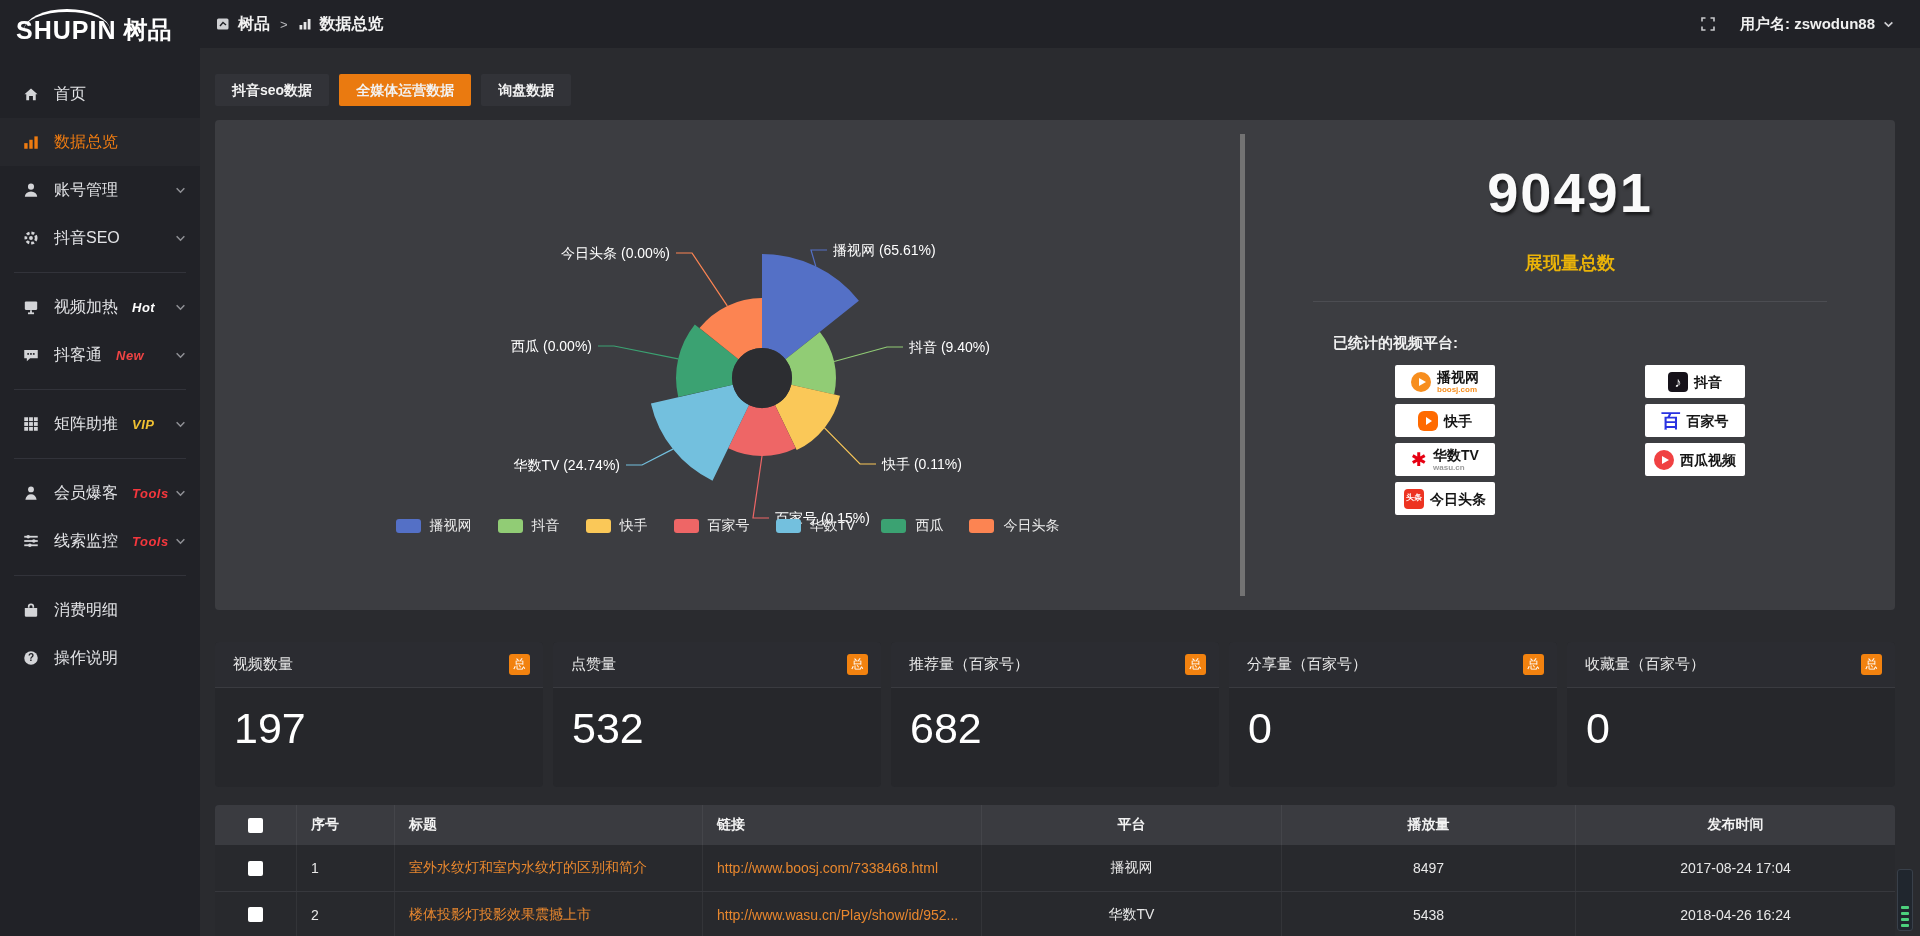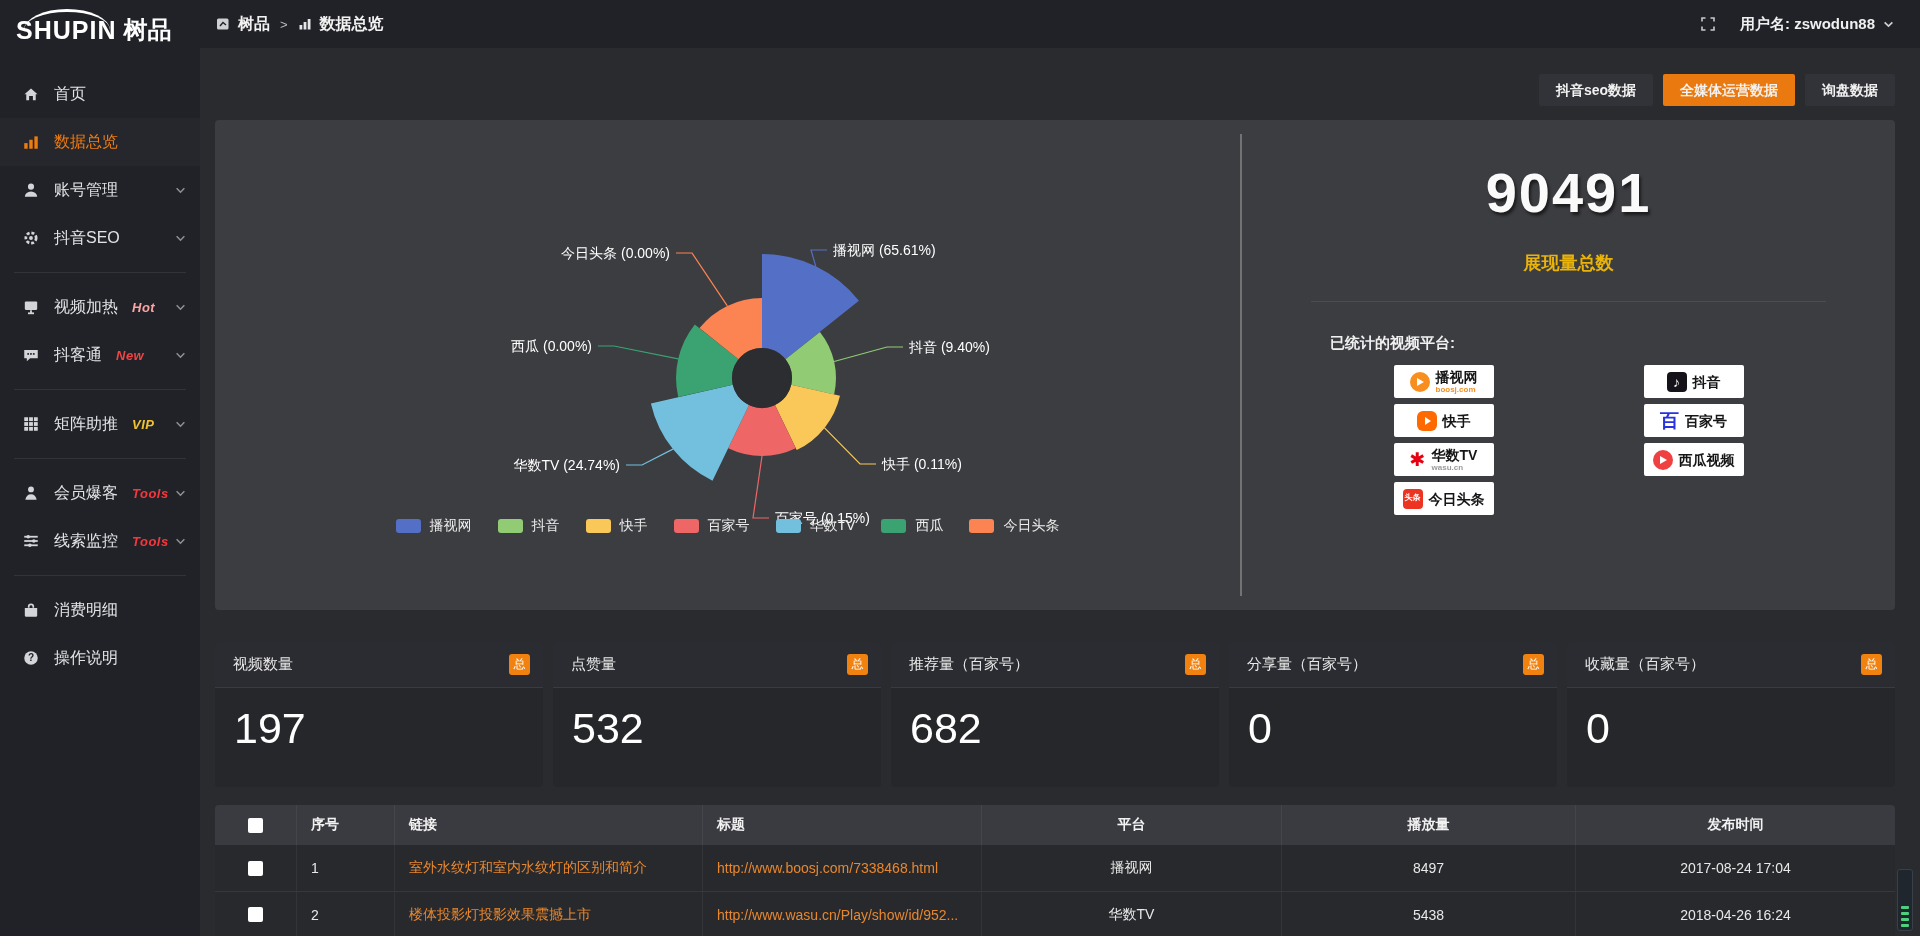--- a/index.html
+++ b/index.html
@@ -33,31 +33,31 @@
   .bc-icon svg { width:100%; height:100%; display:block; }
   .bc-sep { color:#b9babd; font-size:13px; font-weight:400; padding:0 2px; }
   .header-right { display:flex; align-items:center; gap:24px; }
   .fs-icon { width:16px; height:16px; cursor:pointer; }
   .fs-icon svg { width:100%; height:100%; display:block; }
   .user-box { display:flex; align-items:center; gap:8px; font-size:15px; font-weight:700; color:#f0f0f0; cursor:pointer; }
   .user-box .uchev { width:11px; height:11px; color:#cfcfd3; }
   .user-box .uchev svg { width:100%; height:100%; display:block; }
   
   .main { position:absolute; left:200px; top:48px; right:0; bottom:0; padding:26px 25px 0 15px; }
-  .tabs { display:flex; gap:10px; margin-bottom:14px;justify-content:flex-end; }
+  .tabs { display:flex; gap:10px; margin-bottom:14px; }
   .tab { padding:0 17px; height:32px; line-height:32px; background:#323338; color:#f2f2f2; font-size:14px; font-weight:700; border-radius:2px; cursor:pointer; }
   .tab.active { background:#ea7a10; }
   
   .panel { position:relative; height:490px; background:#3c3d41; border-radius:4px; display:flex; overflow:hidden; }
   .chart-left { position:relative; width:1025px; height:100%; flex:none; }
   #rose-svg { position:absolute; left:0; top:0; }
   .legend { position:absolute; left:0; right:0; top:397px; display:flex; justify-content:center; gap:26px; }
   .legend-item { display:flex; align-items:center; gap:9px; font-size:14px; color:#ededed; cursor:pointer; }
   .legend-swatch { width:25px; height:14px; border-radius:3px; }
-  .chart-right { flex:1; border-left:2px solid #737373; margin:14px 0; text-align:center; padding-top:26px; }
+  .chart-right { flex:1; border-left:5px solid #737373; margin:14px 0; text-align:center; padding-top:26px; }
   .big-number { font-size:56px; font-weight:700; color:#fafafa; letter-spacing:2px; text-shadow:2px 3px 3px rgba(0,0,0,.55); }
   .big-caption { margin-top:26px; font-size:18px; font-weight:700; color:#eab308; }
   .divider-h { margin:26px auto 0; width:79%; border:none; border-top:1px solid #4c4d52; }
   .platforms-label { margin:32px 0 12px 88px; text-align:left; font-size:15px; font-weight:700; color:#f0f0f0; }
   .platform-grid { display:grid; grid-template-columns:auto auto; justify-content:center; column-gap:150px; row-gap:6px; }
   .chip { min-width:96px; height:33px; background:#fff; border-radius:2px; display:flex; align-items:center; justify-content:center; gap:6px; padding:0 9px; color:#151515; }
   .pf-ic { width:20px; height:20px; border-radius:4px; display:flex; align-items:center; justify-content:center; flex:none; font-weight:800; }
   .pf-ic.round { border-radius:50%; }
   .tri { width:0; height:0; border-left:7px solid #fff; border-top:4.5px solid transparent; border-bottom:4.5px solid transparent; margin-left:2px; }
   .chip-text { display:flex; flex-direction:column; align-items:flex-start; line-height:1; }
@@ -144,21 +144,21 @@
       <div class="sb-divider"></div>
       <div class="sb-item">
         <span class="sb-icon">
           <svg viewBox="0 0 16 16" fill="none" stroke="currentColor" stroke-width="1.6">
             <rect x="2.5" y="3" width="11" height="7.6" rx="1" fill="currentColor" stroke="none"></rect>
             <path d="M8 10.8v2.6"></path>
             <path d="M5.3 13.6h5.4"></path>
           </svg>
         </span>
         <span class="sb-label">视频加热</span>
-        <span class="sb-badge" style="color:#fca5a5">Hot</span>
+        <span class="sb-badge" style="color:#ffffff">Hot</span>
         <span class="sb-chevron">
           <svg viewBox="0 0 10 10" fill="none" stroke="currentColor" stroke-width="1.4">
             <path d="M1.5 3 L5 6.6 L8.5 3"></path>
           </svg>
         </span>
       </div>
       <div class="sb-item">
         <span class="sb-icon">
           <svg viewBox="0 0 16 16" fill="currentColor">
             <path d="M2 3.5h12v7.3H7.2L4.3 13.5v-2.7H2z"></path>
@@ -457,22 +457,22 @@
         <div class="card-value">0</div>
       </div>
     </section>
 
   <section class="table">
     <div class="trow thead" id="table-head">
         <div class="tc center">
           <span class="checkbox"></span>
         </div>
         <div class="tc ">序号</div>
+        <div class="tc ">标题</div>
         <div class="tc ">链接</div>
-        <div class="tc ">标题</div>
         <div class="tc center">平台</div>
         <div class="tc center">播放量</div>
         <div class="tc center">发布时间</div>
       </div>
     <div id="table-body">
         <div class="trow tbody-row">
           <div class="tc center">
             <span class="checkbox"></span>
           </div>
           <div class="tc">1</div>

